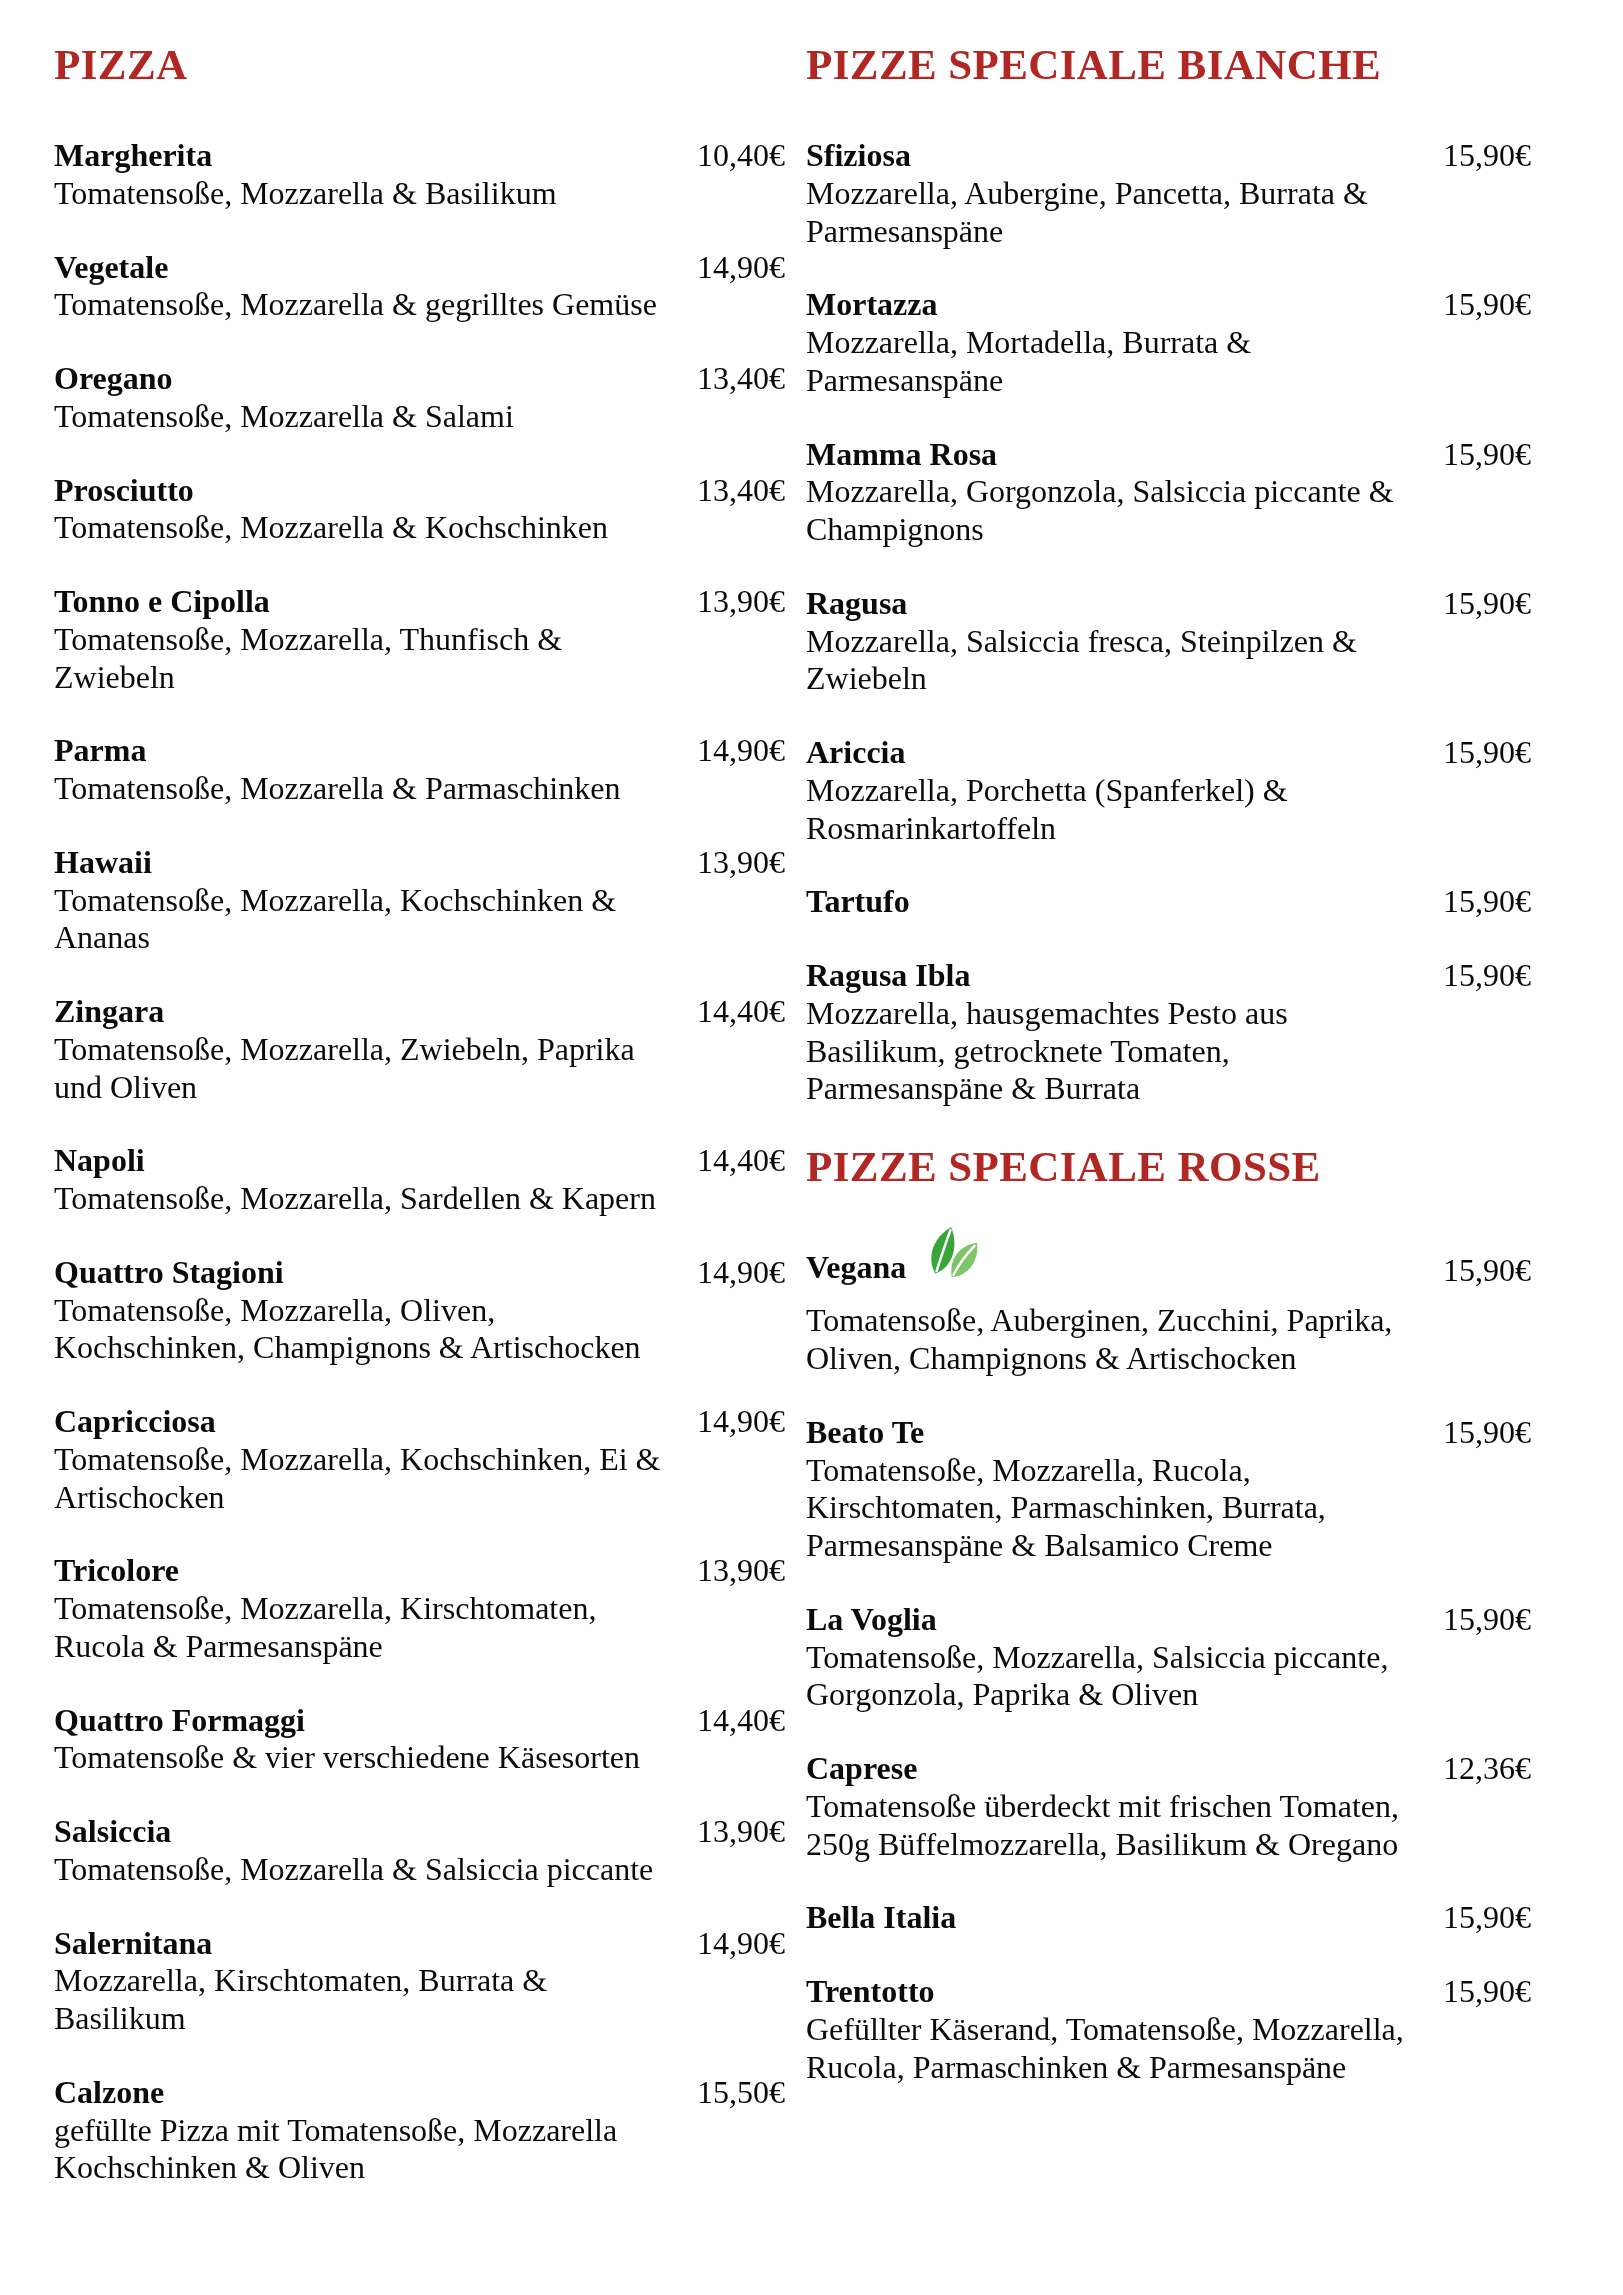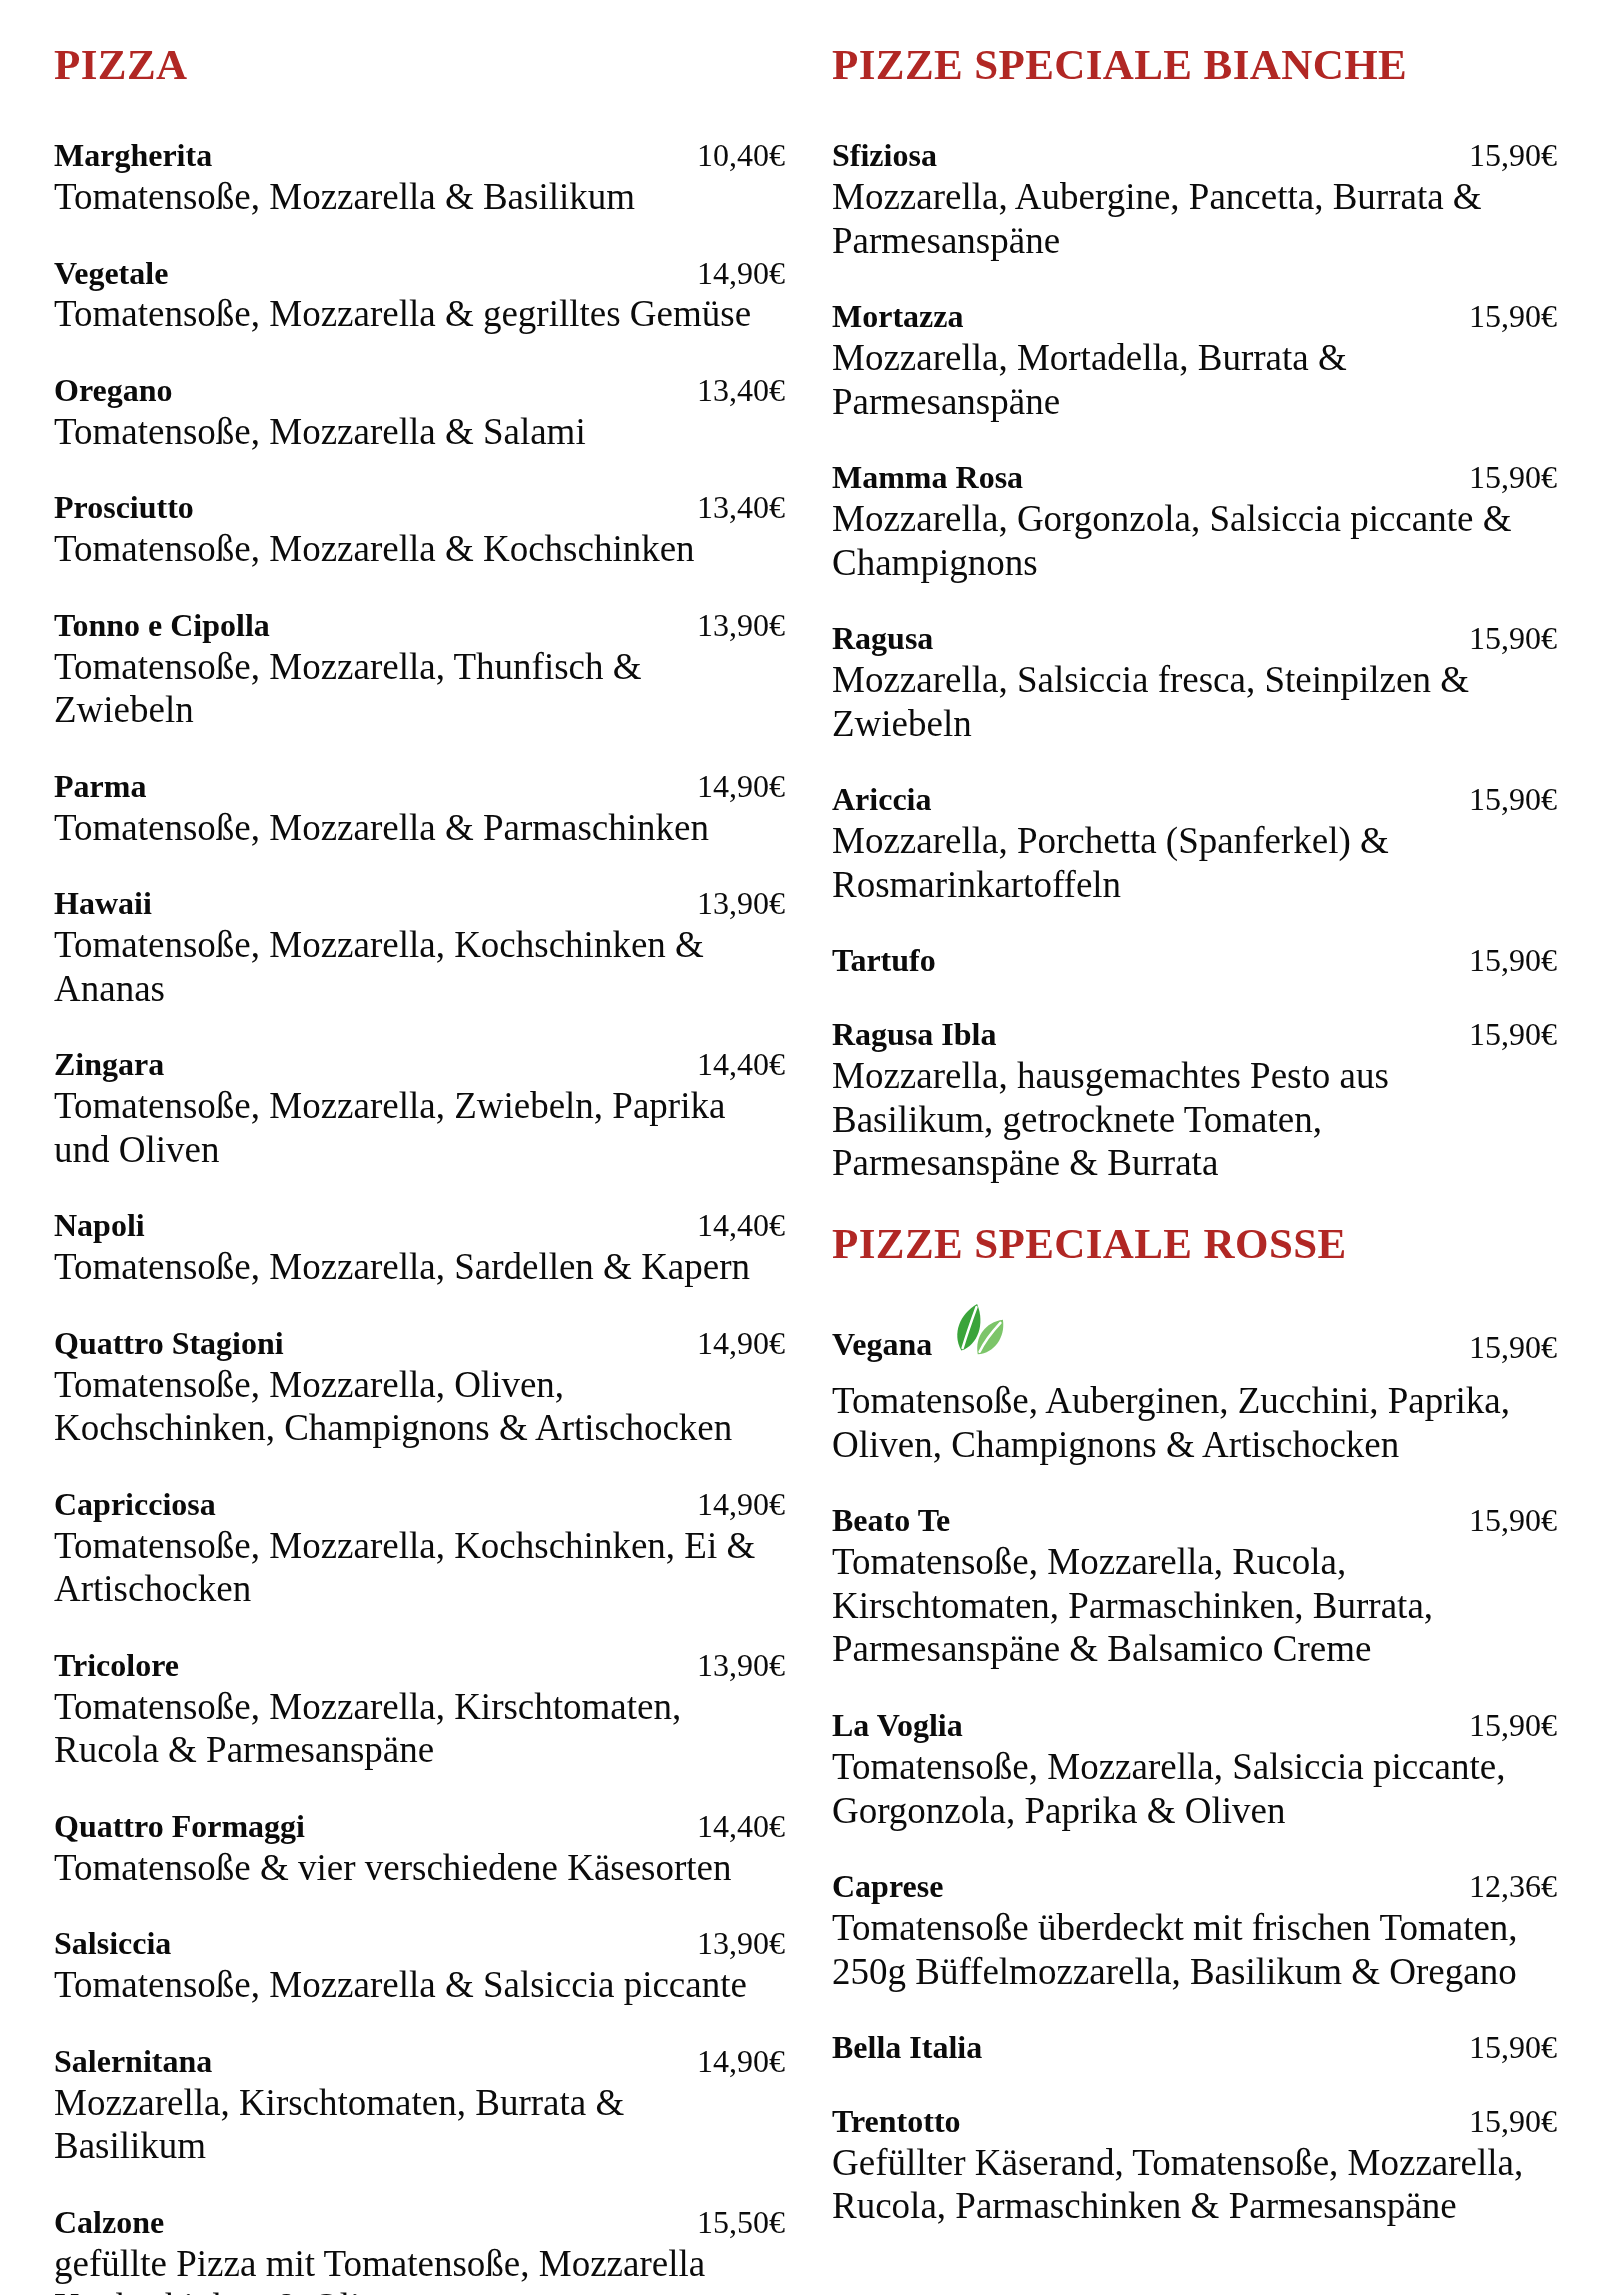--- a/index.html
+++ b/index.html
@@ -16,21 +16,21 @@
     position: relative;
     width: 1623px;
     height: 2295px;
     background: #ffffff;
   }
   .menu-column {
     position: absolute;
     top: 42px;
   }
   .menu-column.left  { left: 54px;  width: 731px; }
-  .menu-column.right { left: 832px; width: 725px; }
+  .menu-column.right { left: 806px; width: 725px; }
 
   .section-title {
     font-size: 43px;
     line-height: 1.05;
     font-weight: bold;
     color: var(--accent, #b12724);
     margin: 0 0 50px 0;
     letter-spacing: 0.4px;
   }
   .menu-section + .menu-section .section-title {
@@ -40,21 +40,21 @@
   .item-head {
     display: flex;
     justify-content: space-between;
     align-items: center;
     font-size: 32px;
     line-height: 1.18;
   }
   .item-name { font-weight: bold; white-space: nowrap; }
   .item-price { font-weight: normal; margin-left: 27px; white-space: nowrap; }
   .item-desc {
-    font-size: 37px;
+    font-size: 32px;
     line-height: 1.18;
     white-space: pre-line;
   }
   .leaf-icon {
     display: inline-block;
     vertical-align: middle;
     margin-left: 11.4px;
     transform: translateY(-14.6px);
   }
 </style>

